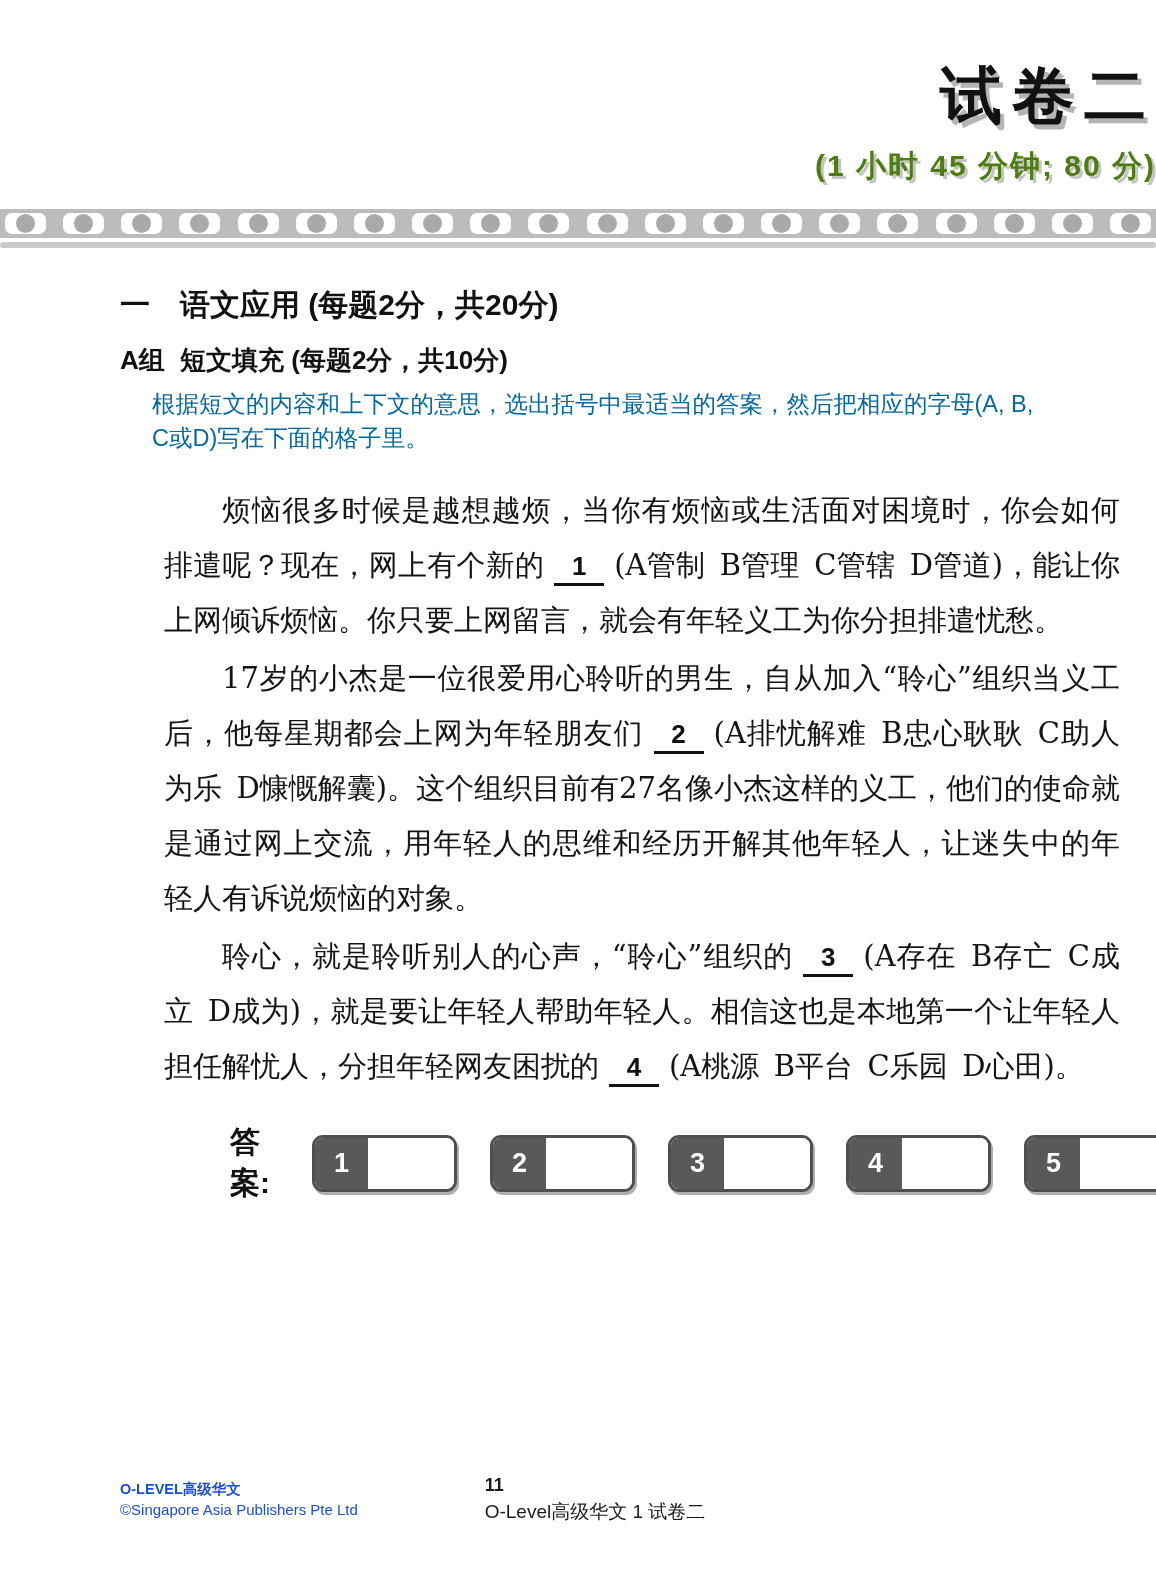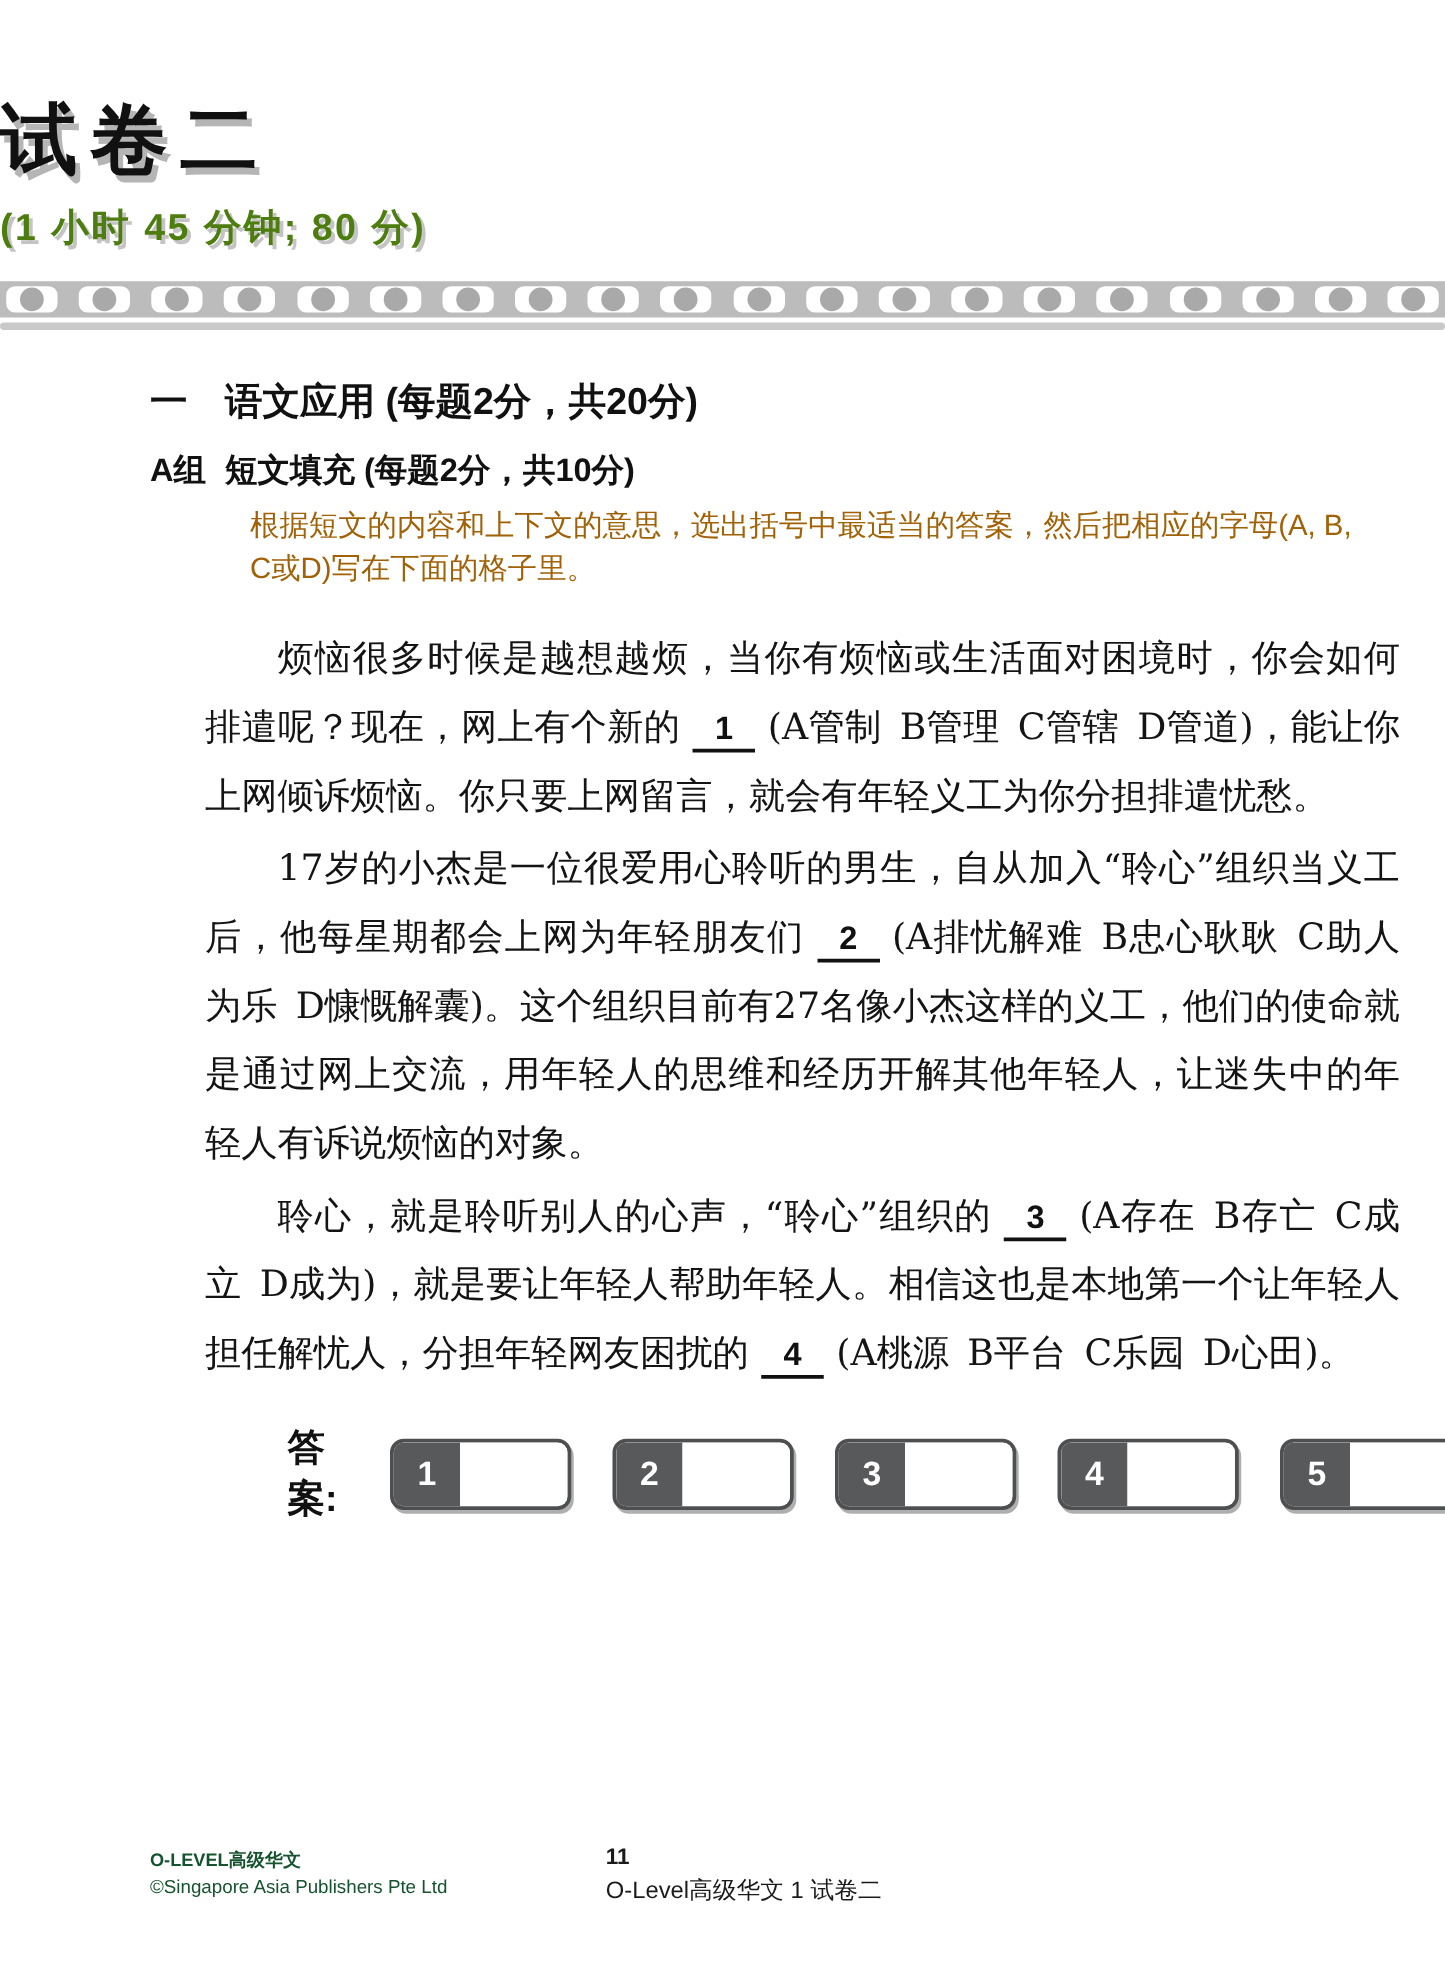--- a/index.html
+++ b/index.html
@@ -3,21 +3,21 @@
 <meta charset="utf-8">
 <style>
   html,body { margin:0; padding:0; background:#ffffff; }
   .page {
     position:relative; width:1156px; height:1572px; background:#ffffff;
     color:#1c1c1c; overflow:hidden;
     font-family:"Liberation Sans", sans-serif;
   }
 
   
-  .doc-header { padding-top:70px; text-align:left; }
+  .doc-header { padding-top:54px; text-align:right; }
   .doc-title {
     margin:0; font-size:62px; font-weight:900; letter-spacing:10px;
     color:#111; text-shadow:4px 5px 0 #b5b5b5;
     font-family:"Liberation Sans", sans-serif;
   }
   .doc-subtitle {
     margin-top:8px; font-size:30px; font-weight:700; letter-spacing:2px;
     color:#4d7c0f; text-shadow:3px 3px 0 #c4c4c4;
   }
 
@@ -38,22 +38,22 @@
     background:#c9c9c9; border-radius:3px;
   }
 
   
   .content { margin:34px 80px 0 120px; }
   .sec-head { display:flex; font-weight:700; font-size:30px; color:#111; }
   .sec-num { width:60px; flex:0 0 auto; }
   .group-head { display:flex; margin-top:17px; font-weight:700; font-size:26px; color:#111; }
   .group-label { width:60px; flex:0 0 auto; }
   .instructions {
-    margin-left:80px; margin-top:9px; width:902px;
-    font-size:23.5px; line-height:1.45; font-weight:500; color:#a16207;
+    margin-left:32px; margin-top:9px; width:902px;
+    font-size:23.5px; line-height:1.45; font-weight:500; color:#0369a1;
   }
 
   
   .passage {
     margin-top:28px; width:956px;
     font-family:"DejaVu Serif", serif;
     font-size:29px; line-height:55px; text-align:justify; color:#141414;margin-left:44px;
   }
   .passage p { margin:0 0 3px 0; text-indent:2em; }
   .blank {
@@ -75,21 +75,21 @@
   .abox-num {
     width:53px; flex:0 0 auto; background:#58595b; color:#fff;
     font-weight:700; font-size:27px;
     display:flex; align-items:center; justify-content:center;
   }
   .abox-blankarea { flex:1; background:#fff; }
 
   
   .footer-left {
     position:absolute; left:120px; top:1480px;
-    font-size:15px; line-height:1.35; color:#14532d;
+    font-size:15px; line-height:1.35; color:#1d4ed8;
   }
   .footer-left .series { font-weight:700; font-size:14.5px; }
   .footer-center {
     position:absolute; left:595px; top:1475px; transform:translateX(-50%);
     text-align:left; white-space:nowrap; color:#1b1b1b;
   }
   .page-num { font-weight:700; font-size:18px; }
   .page-label { font-size:19px; margin-top:3px; }
 </style>
 </head>

